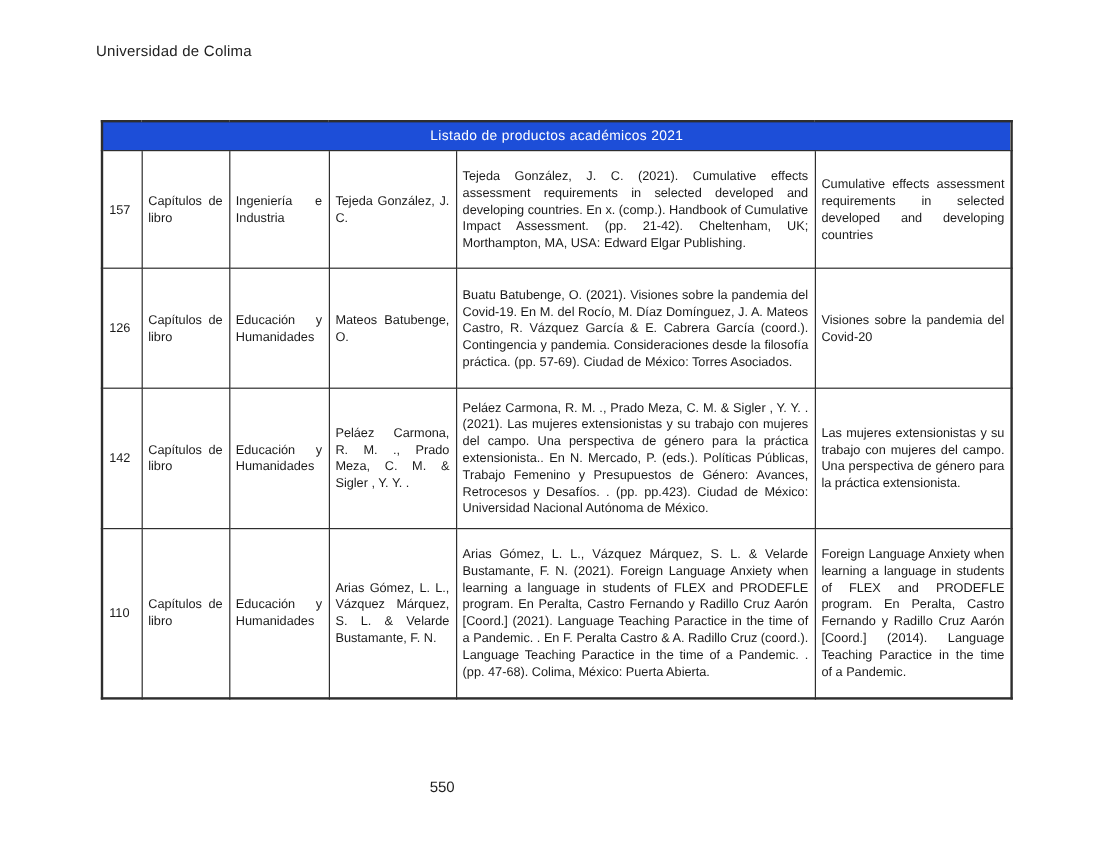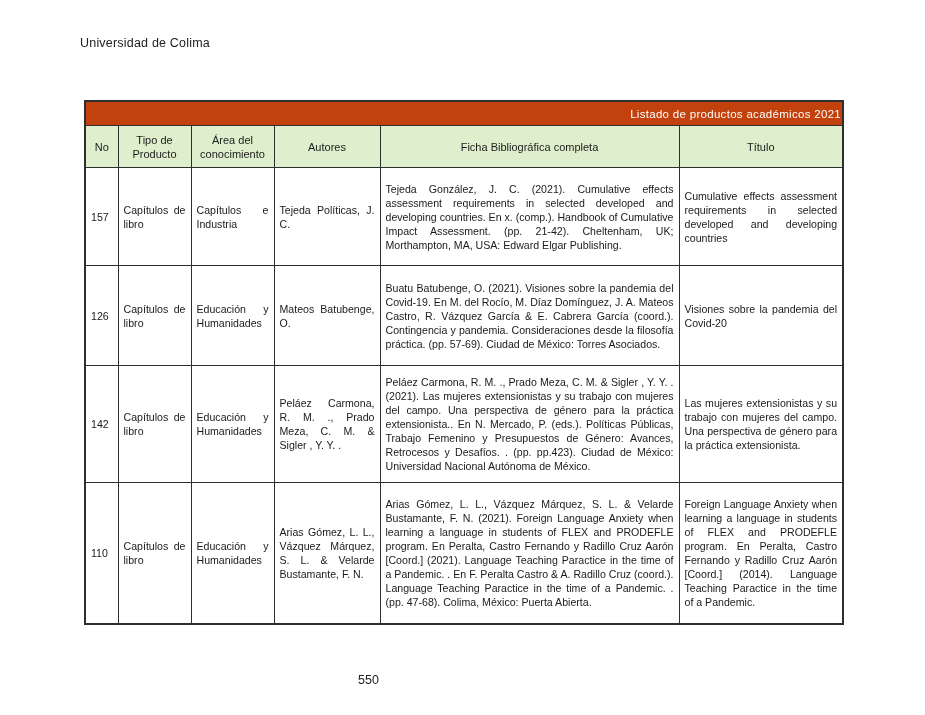--- a/index.html
+++ b/index.html
@@ -25,26 +25,26 @@
     width: 758px;
     border-collapse: collapse;
     table-layout: fixed;
     border: 2px solid #2e2e2e;
   }
   .doc-table th, .doc-table td {
     border: 1px solid #2e2e2e;
     overflow: hidden;
   }
   .title-bar {
-    background: #c2410c;
+    background: #1d4ed8;
     color: #ffffff;
     font-weight: normal;
     font-size: 11.5px;
     height: 21px;
-    text-align: right;
+    text-align: center;
     letter-spacing: 0.3px;
   }
   .head-row th {
     background: #ddefcc;
     font-weight: normal;
     font-size: 11px;
     line-height: 14px;
     height: 37px;
     text-align: center;
     vertical-align: middle;
@@ -58,21 +58,21 @@
     color: #1a1a1a;
   }
   td.c-no { text-align: left; }
   td.c-just { text-align: justify; text-justify: inter-word; }
   tr.r0 { height: 98px; }
   tr.r1 { height: 100px; }
   tr.r2 { height: 117px; }
   tr.r3 { height: 141px; }
   .page-number {
     position: absolute;
-    top: 673px; left: 0;
+    top: 649px; left: 0;
     width: 737px;
     text-align: center;
     font-size: 12.5px;
     color: #222;
   }
 </style>
 </head>
 <body>
 
 <div class="institution">Universidad de Colima</div>
@@ -83,35 +83,27 @@
     <col style="width:73px">
     <col style="width:83px">
     <col style="width:106px">
     <col style="width:299px">
     <col style="width:164px">
   </colgroup>
   <thead>
     <tr>
       <th class="title-bar" colspan="6">Listado de productos académicos 2021</th>
     </tr>
-    <tr class="head-row">
-      <th>No</th>
-      <th>Tipo de Producto</th>
-      <th>Área del conocimiento</th>
-      <th>Autores</th>
-      <th>Ficha Bibliográfica completa</th>
-      <th>Título</th>
-    </tr>
   </thead>
   <tbody>
     <tr class="r0">
       <td class="c-no">157</td>
       <td class="c-just">Capítulos de libro</td>
-      <td class="c-just">Capítulos e Industria</td>
-      <td class="c-just">Tejeda Políticas, J. C.</td>
+      <td class="c-just">Ingeniería e Industria</td>
+      <td class="c-just">Tejeda González, J. C.</td>
       <td class="c-just">Tejeda González, J. C. (2021). Cumulative effects assessment requirements in selected developed and developing countries. En x. (comp.). Handbook of Cumulative Impact Assessment. (pp. 21-42). Cheltenham, UK; Morthampton, MA, USA: Edward Elgar Publishing.</td>
       <td class="c-just">Cumulative effects assessment requirements in selected developed and developing countries</td>
     </tr>
     <tr class="r1">
       <td class="c-no">126</td>
       <td class="c-just">Capítulos de libro</td>
       <td class="c-just">Educación y Humanidades</td>
       <td class="c-just">Mateos Batubenge, O.</td>
       <td class="c-just">Buatu Batubenge, O. (2021). Visiones sobre la pandemia del Covid-19. En M. del Rocío, M. Díaz Domínguez, J. A. Mateos Castro, R. Vázquez García &amp; E. Cabrera García (coord.). Contingencia y pandemia. Consideraciones desde la filosofía práctica. (pp. 57-69). Ciudad de México: Torres Asociados.</td>
       <td class="c-just">Visiones sobre la pandemia del Covid-20</td>

